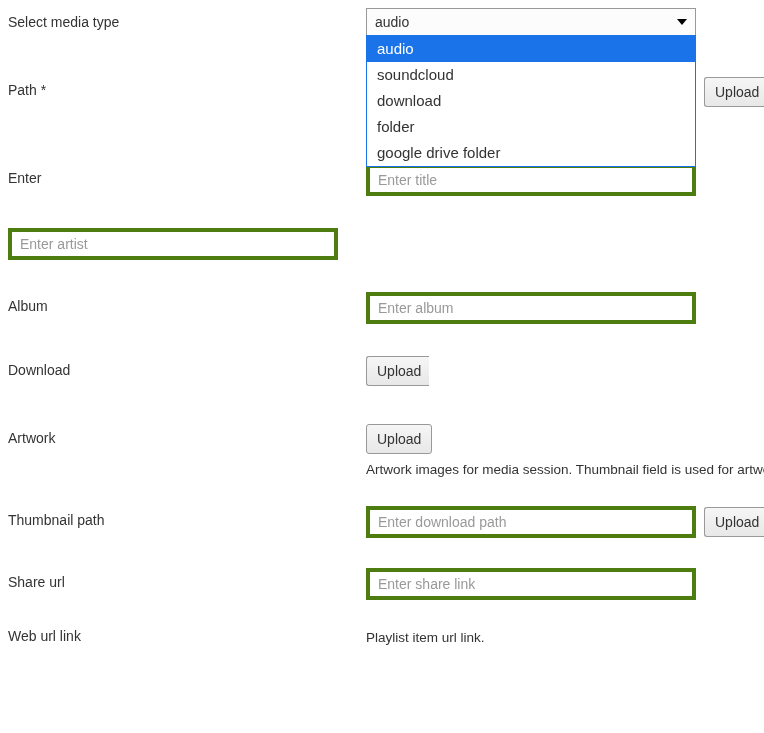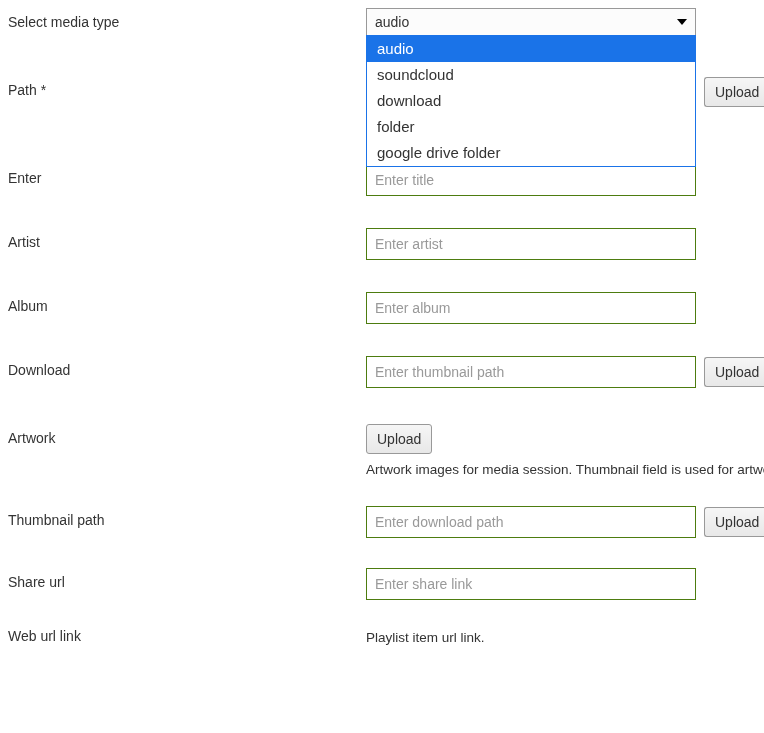--- a/index.html
+++ b/index.html
@@ -36,21 +36,21 @@
     }
     .field-inline {
       display: flex;
       align-items: center;
       gap: 8px;
     }
     .text-input {
       width: 330px;
       height: 32px;
       padding: 4px 8px;
-      border: 1px solid #4d7c0f;
+      border: 4px solid #4d7c0f;
       font-size: 14px;
       color: #333;
       background: #fff;
     }
     .text-input::placeholder {
       color: #999;
     }
     .select-wrapper {
       position: relative;
       width: 348px;
@@ -172,38 +172,36 @@
 </div>
 
 <div class="form-row row-title">
   <div class="label-col">Enter</div>
   <div class="field-col">
     <input type="text" class="text-input" placeholder="Enter title" style="">
   </div>
 </div>
 
 <div class="form-row row-artist">
-  <div class="label-col">Artist</div>
   <div class="field-col">
     <input type="text" class="text-input" placeholder="Enter artist" style="">
   </div>
 </div>
 
 <div class="form-row row-album">
   <div class="label-col">Album</div>
   <div class="field-col">
     <input type="text" class="text-input" placeholder="Enter album" style="">
   </div>
 </div>
 
 <div class="form-row row-thumb">
   <div class="label-col">Download</div>
   <div class="field-col">
     <div class="field-inline">
-      <input type="text" class="text-input" placeholder="Enter thumbnail path" style="">
       <button class="upload-btn">Upload</button>
     </div>
   </div>
 </div>
 
 <div class="form-row row-artwork">
   <div class="label-col">Artwork</div>
   <div class="field-col">
     <div class="field-inline">
       <button class="upload-btn-standalone">Upload</button>

